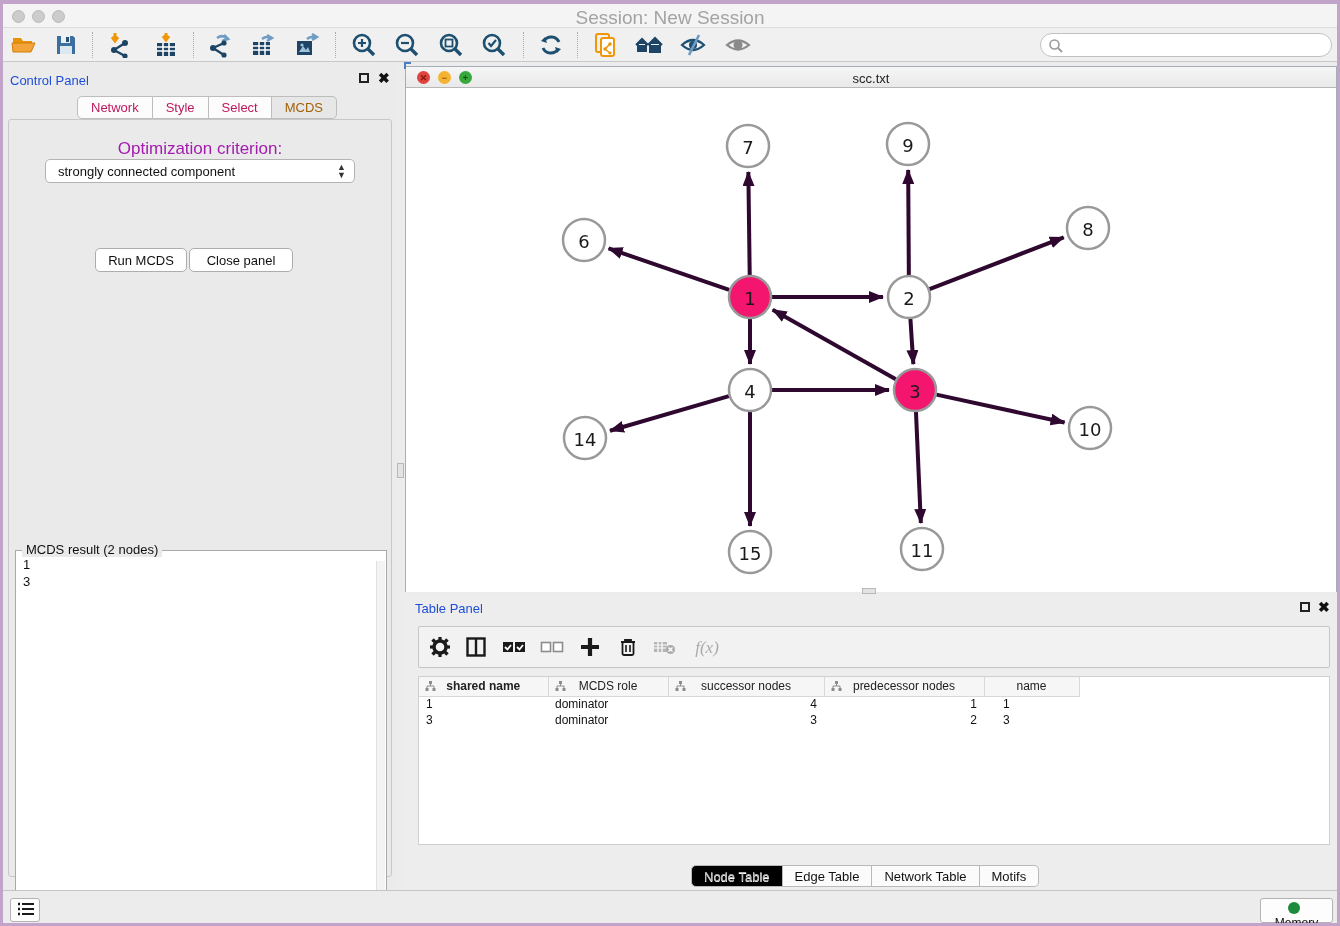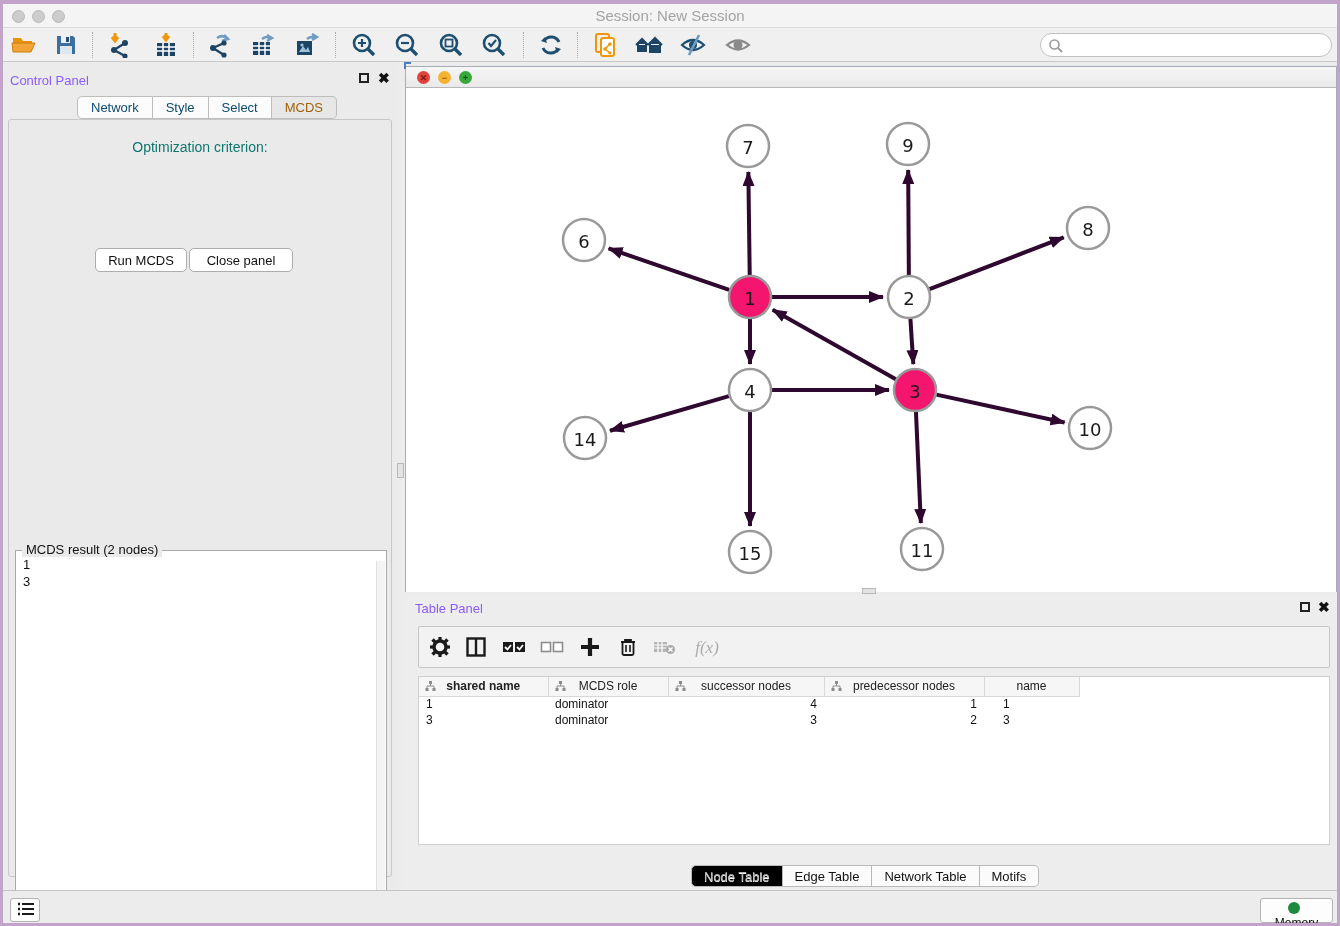--- a/index.html
+++ b/index.html
@@ -9,45 +9,45 @@
   .abs{position:absolute;}
   
   .frame-top{left:0;top:0;width:1340px;height:4px;background:#C2A4CB;z-index:50;}
   .frame-left{left:0;top:0;width:3px;height:926px;background:#C2A4CB;z-index:50;}
   .frame-right{left:1337px;top:0;width:3px;height:926px;background:#C2A4CB;z-index:50;}
   .frame-bottom{left:0;top:923px;width:1340px;height:3px;background:#C2A4CB;z-index:50;}
 
   
   .titlebar{left:0;top:0;width:1340px;height:28px;background:#F5F4F5;border-bottom:1px solid #DCDBDC;}
   .tl{position:absolute;top:10px;width:13px;height:13px;border-radius:50%;background:#CDCCCD;border:1px solid #BAB9BA;}
-  .title-text{position:absolute;top:7px;left:0;width:100%;text-align:center;font-size:15px;color:#A4A3A4;}
+  .title-text{position:absolute;top:7px;left:0;width:100%;text-align:center;font-size:19px;color:#A4A3A4;}
 
   
   .toolbar{left:0;top:28px;width:1340px;height:34px;background:#F1F0F1;border-bottom:1px solid #C9C8C9;}
   .tbbtn{position:absolute;top:2px;width:32px;height:30px;background:none;border:none;padding:2px;cursor:pointer;}
   .tbsep{position:absolute;top:4px;width:0;height:26px;border-left:1px dotted #ABAAAB;}
   .searchbox{position:absolute;left:1040px;top:5px;width:292px;height:24px;background:#FFF;
              border:1px solid #C2C1C2;border-radius:12px;}
   .searchbox input{position:absolute;left:26px;top:1px;width:256px;height:20px;border:none;outline:none;
                    font-size:13px;background:transparent;font-family:"Liberation Sans",sans-serif;}
 
   
   .cpanel{left:0;top:62px;width:397px;height:828px;background:#ECEBEC;}
-  .panel-title{font-size:13px;color:#8b5cf6;}
+  .panel-title{font-size:13px;color:#1d4ed8;}
   .float-icon{position:absolute;width:10px;height:10px;border:2px solid #222;}
   .close-x{position:absolute;font-size:14px;font-weight:bold;color:#111;line-height:12px;cursor:pointer;}
   .cp-tabs{position:absolute;left:77px;top:34px;height:23px;display:flex;}
-  .cp-tab{height:23px;border:1px solid #BDBDBD;border-left:none;background:#FCFCFC;color:#0c4a6e;
+  .cp-tab{height:23px;border:1px solid #BDBDBD;border-left:none;background:#FCFCFC;color:#be185d;
           font-size:13px;display:flex;align-items:center;justify-content:center;padding:0 13px;cursor:pointer;}
   .cp-tab.first{border-left:1px solid #BDBDBD;border-radius:5px 0 0 5px;}
   .cp-tab.last{border-radius:0 5px 5px 0;}
   .cp-tab.disabled-active{background:#E7E7E7;color:#a16207;}
   .cp-content{position:absolute;left:8px;top:57px;width:384px;height:758px;background:#EBEAEB;
               border:1px solid #C8C8C8;border-radius:3px;}
-  .opt-label{position:absolute;left:0;top:19px;width:100%;text-align:center;font-size:14px;color:#0f766e;}
+  .opt-label{position:absolute;left:0;top:19px;width:100%;text-align:center;font-size:17px;color:#a21caf;}
   .dropdown{position:absolute;left:36px;top:39px;width:310px;height:24px;background:#FFF;
             border:1px solid #B3B3B3;border-radius:5px;font-size:13px;color:#111;
             display:flex;align-items:center;padding-left:12px;cursor:pointer;}
   .stepper{position:absolute;right:8px;top:3px;display:flex;flex-direction:column;line-height:8px;
            font-size:9px;color:#333;}
   .btn{position:absolute;height:24px;background:#FFF;border:1px solid #ADADAD;border-radius:5px;
        font-size:13px;color:#111;font-family:"Liberation Sans",sans-serif;cursor:pointer;}
   .resultbox{position:absolute;left:6px;top:430px;width:372px;height:380px;background:#FFF;border:1px solid #A9A9A9;}
   .result-legend{position:absolute;left:6px;top:-9px;background:#EBEAEB;padding:0 4px;font-size:13px;color:#111;}
   .result-line{font-size:13px;color:#111;padding-left:7px;line-height:17px;}
@@ -251,20 +251,27 @@
 
     <div class="cp-tabs">
       <div class="cp-tab first">Network</div>
       <div class="cp-tab">Style</div>
       <div class="cp-tab">Select</div>
       <div class="cp-tab last disabled-active">MCDS</div>
     </div>
 
     <div class="cp-content">
       <div class="opt-label">Optimization criterion:</div>
+      <div class="dropdown">
+        <span>strongly connected component</span>
+        <span class="stepper">
+          <span>▲</span>
+            <span>▼</span>
+        </span>
+      </div>
       <button class="btn" style="left:86px;top:128px;width:92px">Run MCDS</button>
       <button class="btn" style="left:180px;top:128px;width:104px">Close panel</button>
 
       <div class="resultbox">
         <div class="result-legend">MCDS result (2 nodes)</div>
         <div style="padding-top:5px">
           <div class="result-line">1</div>
           <div class="result-line">3</div>
         </div>
         <div class="result-scroll"></div>
@@ -273,20 +280,21 @@
   </div>
 
   <div class="abs vsplit-handle"></div>
   <div class="abs focus-corner"></div>
 
   <div class="abs netwin">
     <div class="net-titlebar">
       <span class="light" style="left:11px;background:#E0443E;color:#7E1410">✕</span>
       <span class="light" style="left:32px;background:#F6B231;color:#8A5C0A">−</span>
       <span class="light" style="left:53px;background:#38A83D;color:#0E5212">+</span>
+      <div class="net-title">scc.txt</div>
     </div>
     <div class="net-canvas">
       <svg width="930" height="504" viewBox="0 0 930 504">
           <defs>
             <marker id="arrow" viewBox="0 0 15 12" refX="14" refY="6" markerWidth="15" markerHeight="12" orient="auto" markerUnits="userSpaceOnUse">
               <path d="M0,0 L15,6 L0,12 z" fill="#2E082E"></path>
             </marker>
           </defs>
           <line x1="343.7086348276299" y1="187.0019294860588" x2="342.34434065825553" y2="83.99771969829416" stroke="#2E082E" stroke-width="4" marker-end="url(#arrow)"></line>
           <line x1="323.1924875913935" y1="201.85525176330984" x2="202.59069648289858" y2="160.44379337063384" stroke="#2E082E" stroke-width="4" marker-end="url(#arrow)"></line>

